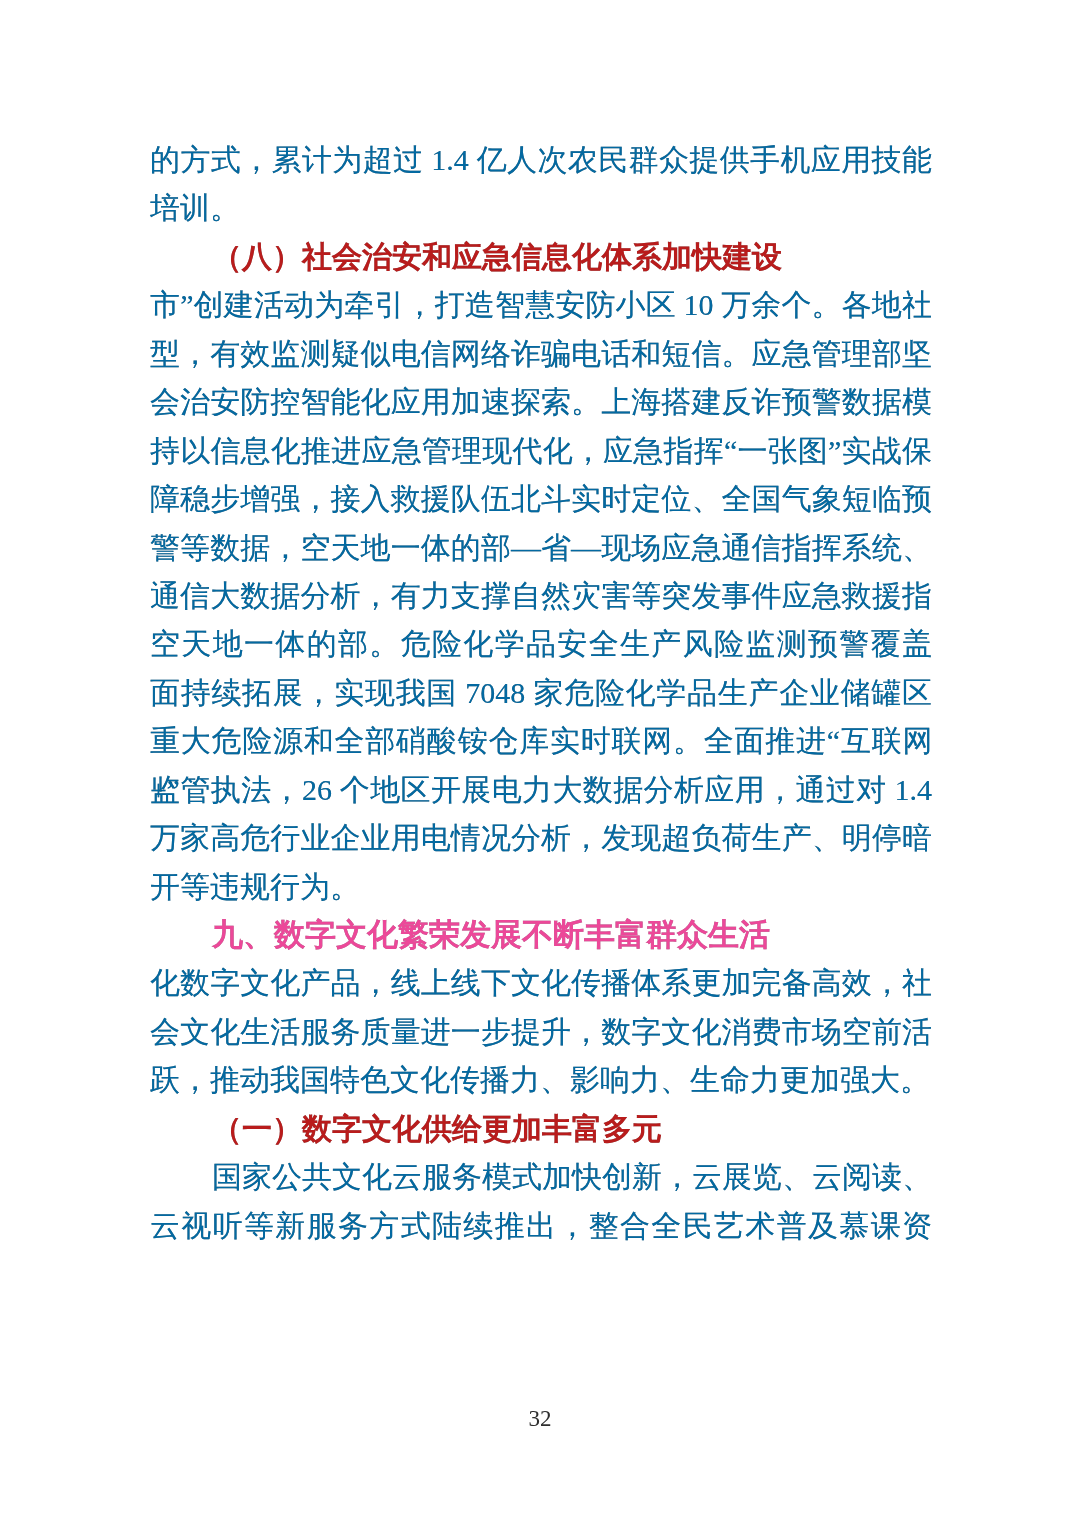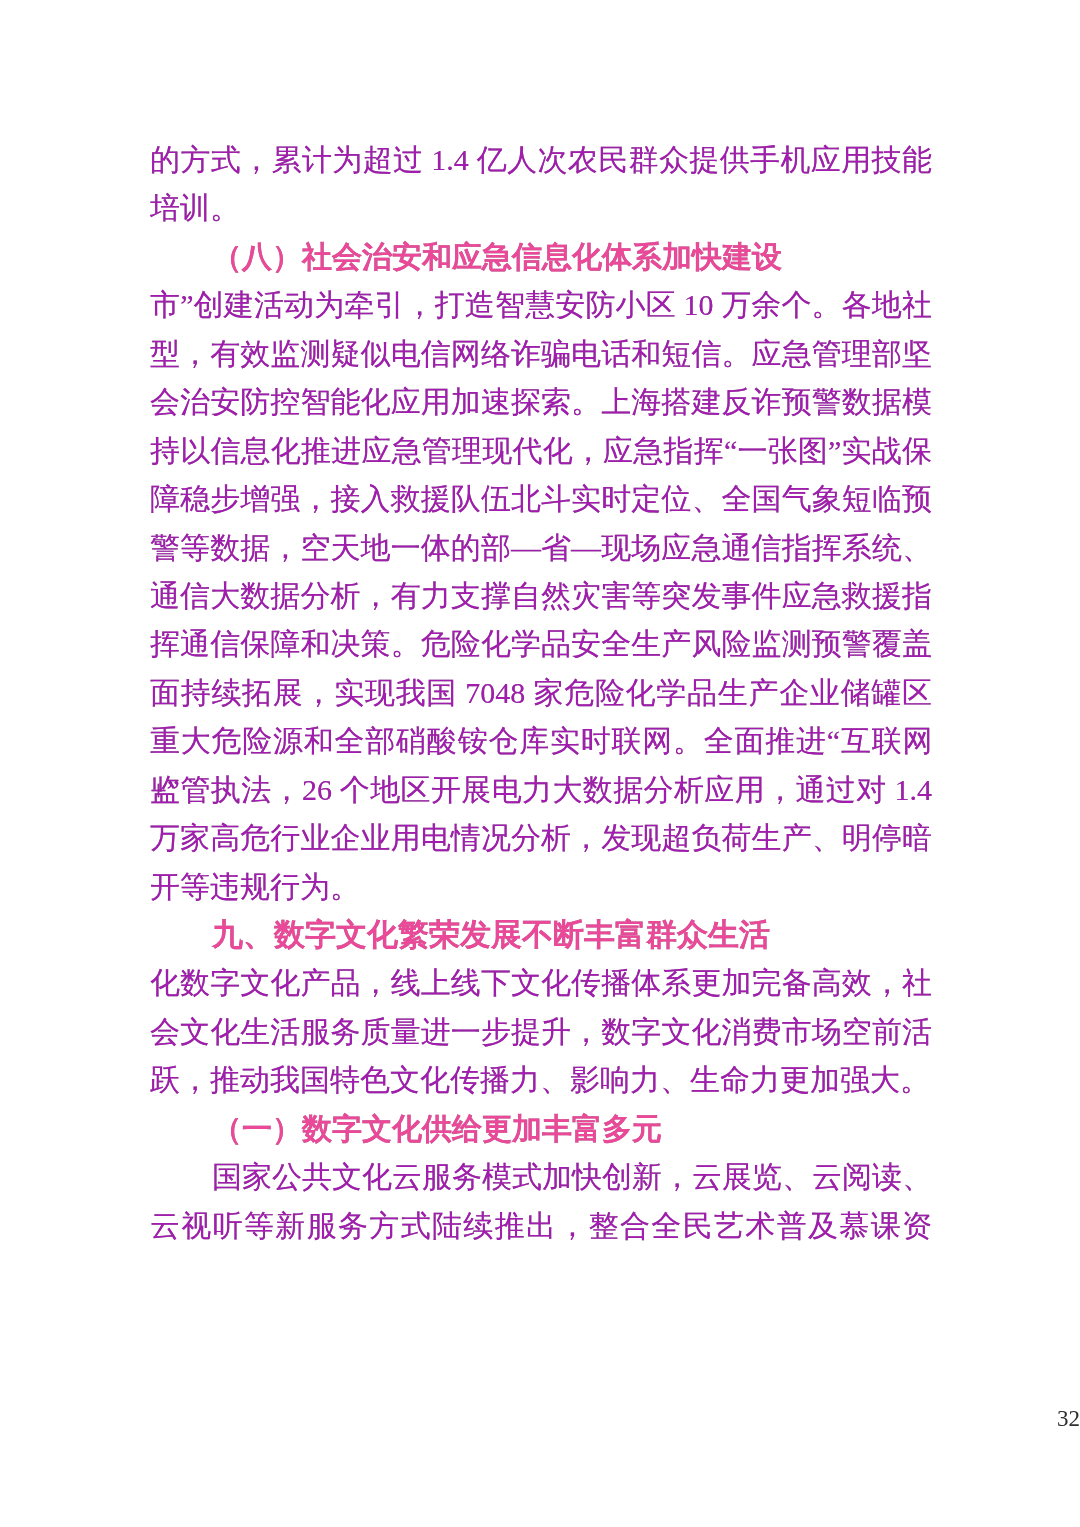--- a/index.html
+++ b/index.html
@@ -9,59 +9,59 @@
     font-family:"Liberation Serif","DejaVu Serif",serif;
   }
   .page{
     position:absolute;inset:0;background:#ffffff;
   }
   .text-block{
     position:absolute;left:150px;top:136px;width:782px;
   }
   .line{
     height:48.45px;line-height:48.45px;
-    font-size:30px;color:#a21caf;
+    font-size:30px;color:#0369a1;
     white-space:nowrap;
     text-shadow:0 0 0.5px rgba(40,40,40,0.55);
   }
   .line.j{
     white-space:normal;
     text-align:justify;
     text-align-last:justify;
     text-justify:inter-character;
   }
   .line.indent{ padding-left:62px; }
   .line.h1{
     font-family:"Liberation Sans","DejaVu Sans",sans-serif;
     font-weight:bold;font-size:31px;color:#ec4899;
   }
   .line.h2{
-    font-weight:bold;font-size:30px;color:#ec4899;
+    font-weight:bold;font-size:30px;color:#b91c1c;
   }
   .page-number{
     position:absolute;left:0;right:0;top:1406px;
-    text-align:right;font-size:23px;color:#2e2e2e;
+    text-align:center;font-size:23px;color:#2e2e2e;
   }
 </style>
 </head>
 <body>
 
 <div class="page">
   <div class="text-block" id="text-block">
       <div class="line j">的方式，累计为超过 1.4 亿人次农民群众提供手机应用技能</div>
       <div class="line">培训。</div>
       <div class="line indent h2">（八）社会治安和应急信息化体系加快建设</div>
       <div class="line j">市”创建活动为牵引，打造智慧安防小区 10 万余个。各地社</div>
       <div class="line j">型，有效监测疑似电信网络诈骗电话和短信。应急管理部坚</div>
       <div class="line j">会治安防控智能化应用加速探索。上海搭建反诈预警数据模</div>
       <div class="line j">持以信息化推进应急管理现代化，应急指挥“一张图”实战保</div>
       <div class="line j">障稳步增强，接入救援队伍北斗实时定位、全国气象短临预</div>
       <div class="line j">警等数据，空天地一体的部—省—现场应急通信指挥系统、</div>
       <div class="line j">通信大数据分析，有力支撑自然灾害等突发事件应急救援指</div>
-      <div class="line j">挥通信保障和决策。危险化学品安全生产风险监测预警覆盖</div>
+      <div class="line j">空天地一体的部。危险化学品安全生产风险监测预警覆盖</div>
       <div class="line j">面持续拓展，实现我国 7048 家危险化学品生产企业储罐区</div>
       <div class="line j" style="letter-spacing: -0.41px;">重大危险源和全部硝酸铵仓库实时联网。全面推进“互联网+”</div>
       <div class="line j">监管执法，26 个地区开展电力大数据分析应用，通过对 1.4</div>
       <div class="line j">万家高危行业企业用电情况分析，发现超负荷生产、明停暗</div>
       <div class="line">开等违规行为。</div>
       <div class="line indent h1">九、数字文化繁荣发展不断丰富群众生活</div>
       <div class="line j">化数字文化产品，线上线下文化传播体系更加完备高效，社</div>
       <div class="line j">会文化生活服务质量进一步提升，数字文化消费市场空前活</div>
       <div class="line">跃，推动我国特色文化传播力、影响力、生命力更加强大。</div>
       <div class="line indent h2">（一）数字文化供给更加丰富多元</div>

